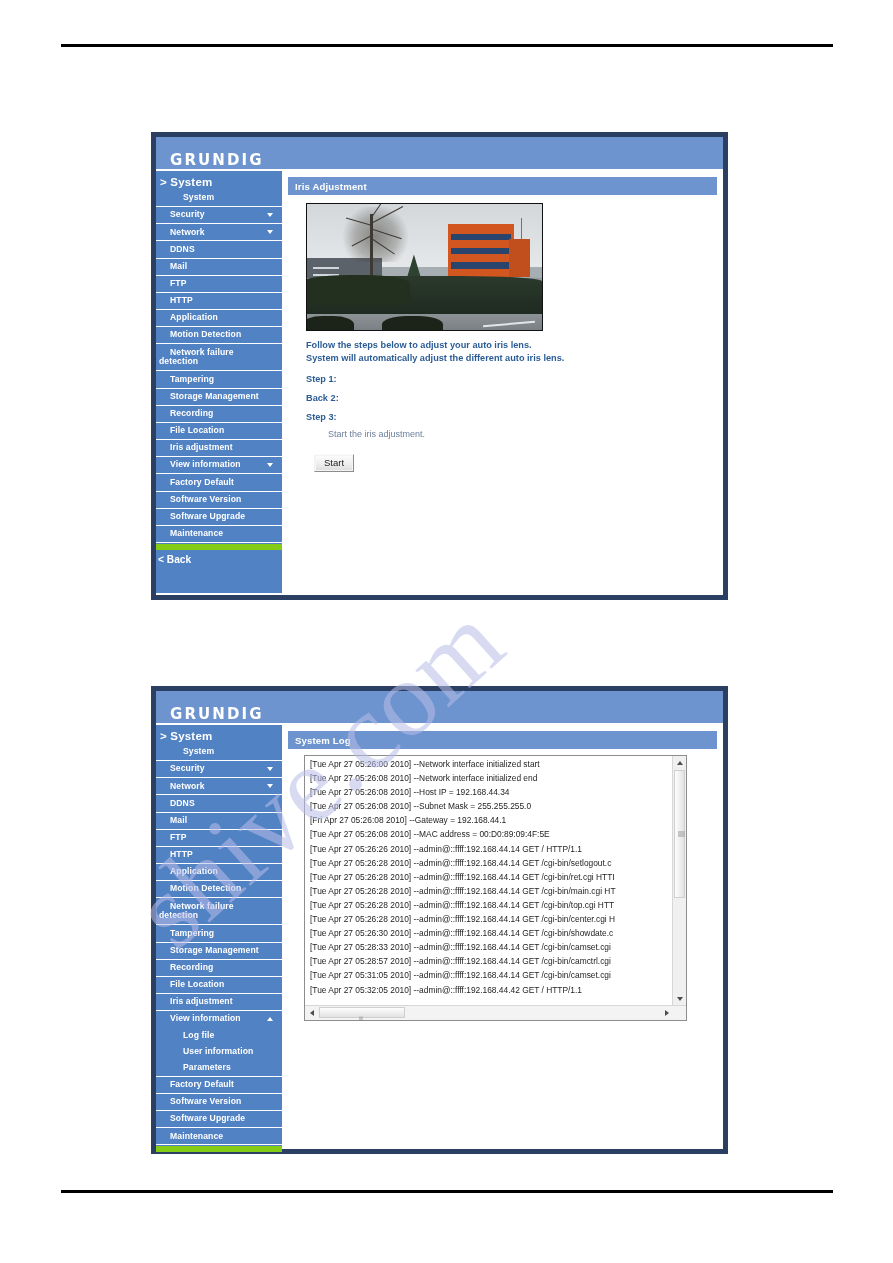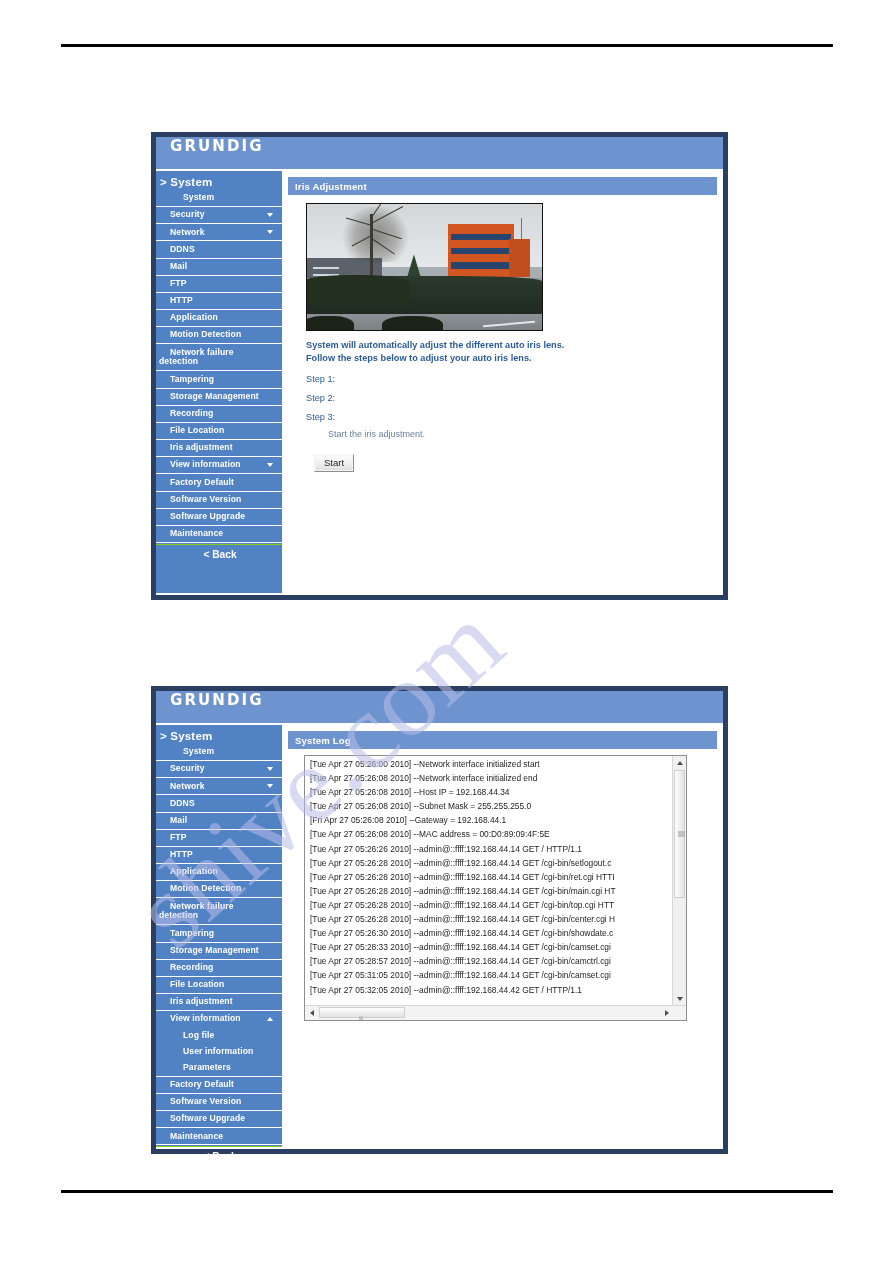--- a/index.html
+++ b/index.html
@@ -65,21 +65,21 @@
     height: 100%;
     background: #ffffff;
   }
 
   
   .brand-bar {
     height: 34px;
     background: #6d94cf;
     border-bottom: 2px solid #ffffff;
     display: flex;
-    align-items: flex-start;
+    align-items: flex-end;
     padding-left: 14px;
     box-sizing: border-box;
   }
   .brand-logo {
     color: #ffffff;
     font-size: 15px;
     font-weight: bold;
     letter-spacing: 2.1px;
     font-family: "DejaVu Sans", sans-serif;
   }
@@ -134,23 +134,22 @@
     border-left: 3.6px solid transparent;
     border-right: 3.6px solid transparent;
   }
   .sb-arrow.down { border-top: 4.4px solid #ffffff; }
   .sb-arrow.up   { border-bottom: 4.4px solid #ffffff; }
   .sb-back {
     color: #ffffff;
     font-size: 10.2px;
     font-weight: bold;
     padding: 4px 0 3px 2px;
-    border-top: 1px solid #84cc16;
+    border-top: 6px solid #84cc16;
     margin-top: 1px;
-    text-align: center;
   }
 
   
   .content {
     flex: 1 1 auto;
     background: #ffffff;
     padding: 6px 6px 0 6px;
     box-sizing: border-box;
   }
   .content-title {
@@ -264,21 +263,21 @@
     margin-top: 8px;
     color: #2b5c96;
     font-size: 9.2px;
     font-weight: bold;
     line-height: 1.42;
   }
   .step-label {
     margin-top: 9px;
     color: #2b5c96;
     font-size: 9.2px;
-    font-weight: normal;
+    font-weight: bold;
   }
   .step-text {
     margin-top: 6px;
     margin-left: 22px;
     color: #6b7f9c;
     font-size: 9px;
     line-height: 1.55;
     max-width: 375px;
   }
   .btn-start {
@@ -526,27 +525,27 @@
             <div class="cam-car" style="left:15%;width:9%"></div>
             <div class="cam-hedge"></div>
             <div class="cam-hedge2"></div>
             <div class="cam-road"></div>
             <div class="cam-darkbush" style="left:32%;width:26%"></div>
             <div class="cam-darkbush" style="left:-2%;width:22%"></div>
             <div class="cam-kerb"></div>
           </div>
 
           <div class="iris-lead">
+            <div>Follow the steps below to adjust your auto iris lens.</div>
             <div>System will automatically adjust the different auto iris lens.</div>
-            <div>Follow the steps below to adjust your auto iris lens.</div>
           </div>
 
           <div class="step-label">Step 1:</div>
 
-          <div class="step-label">Step 2:</div>
+          <div class="step-label">Back 2:</div>
 
           <div class="step-label">Step 3:</div>
           <div class="step-text">Start the iris adjustment.</div>
 
           <div class="btn-start">Start</div>
         </div>
       </div>
     </div>
   </div>
 </div>

